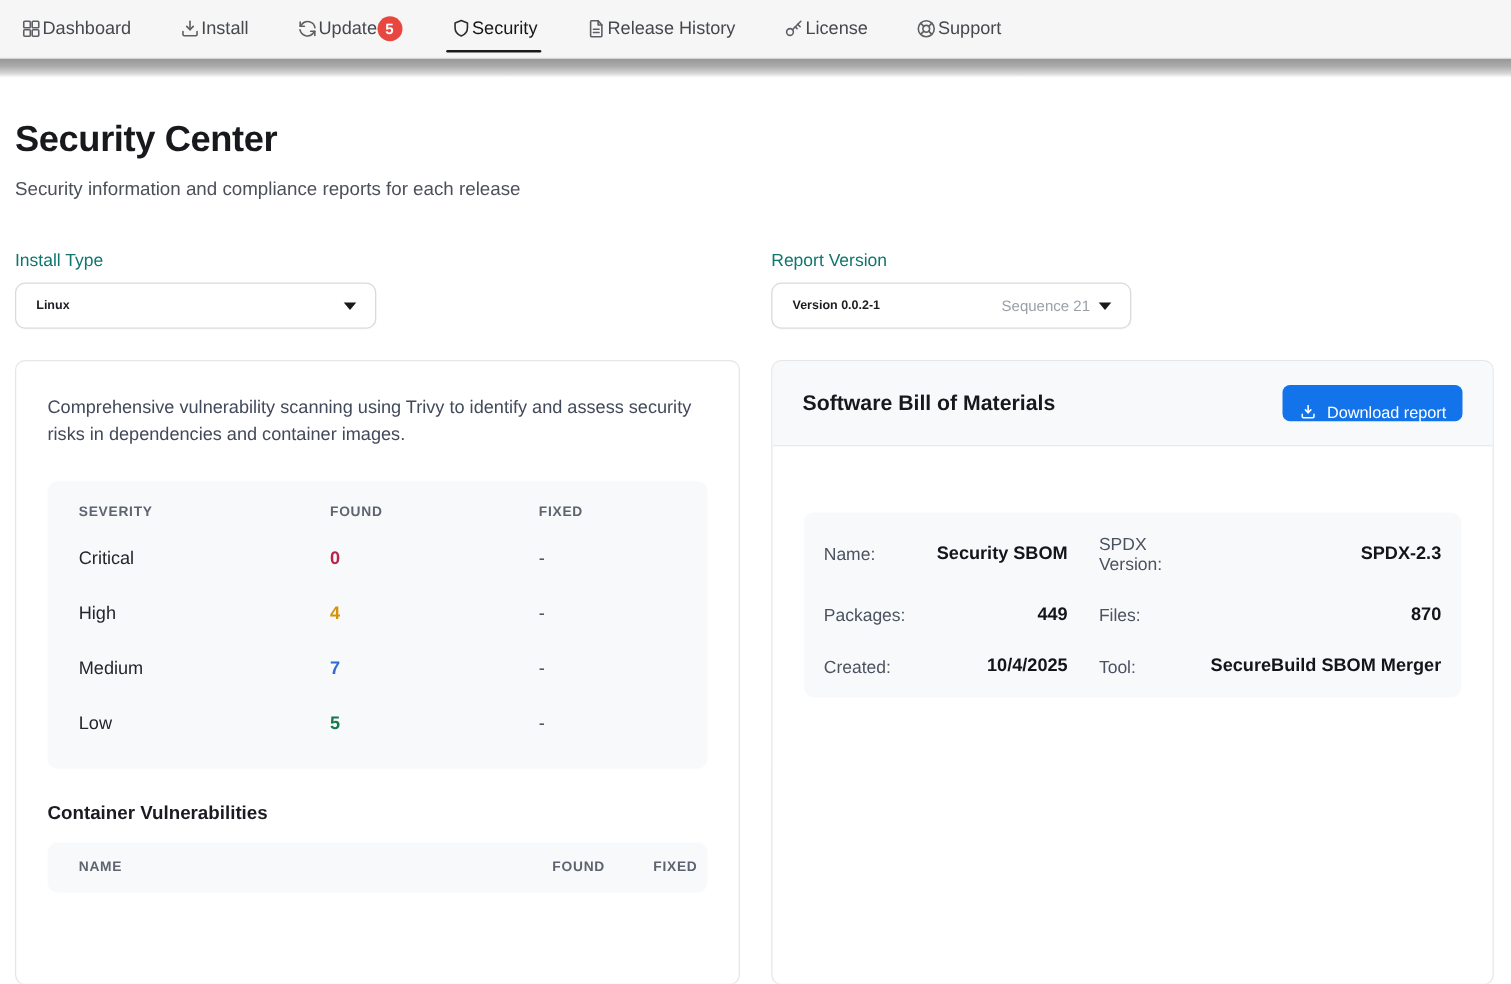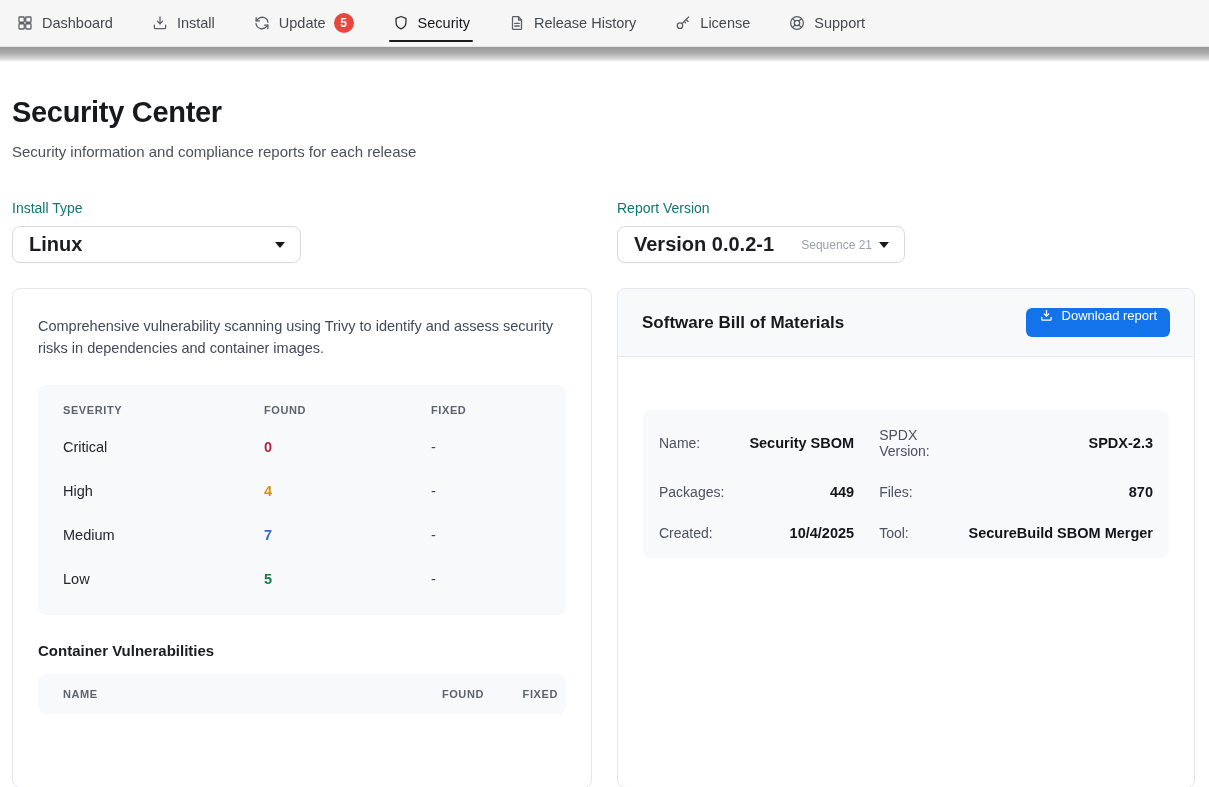--- a/index.html
+++ b/index.html
@@ -17,21 +17,20 @@
     background: #f6f6f6;
     border-bottom: 1px solid #e6e6e6;
     display: flex;
     align-items: stretch;
     padding-left: 16px;
     gap: 38px;
   }
   .nav-item {
     display: flex;
     align-items: center;
-    gap: 8px;
     font-size: 14.5px;
     color: #45484d;
     position: relative;
     cursor: pointer;
     white-space: nowrap;
   }
   .nav-item .nicon { width: 18px; height: 18px; color: #5c5f63; flex: 0 0 auto; display: block; }
   .nav-item.active { color: #141619; font-weight: 500; }
   .nav-item.active .nicon { color: #2a2c2f; }
   .nav-item.active::after {
@@ -85,21 +84,21 @@
     border: 1px solid #d8dadd;
     border-radius: 8px;
     display: flex;
     align-items: center;
     padding: 0 15px 0 16px;
     cursor: pointer;
     box-shadow: 0 1px 1px rgba(0,0,0,0.02);
   }
   .select-install { width: 289px; }
   .select-release { width: 288px; }
-  .select-value { font-size: 20px; font-weight: 700; color: #1b1d21; }
+  .select-value { font-size: 10px; font-weight: 700; color: #1b1d21; }
   .select-spacer { flex: 1; }
   .select-hint { font-size: 12px; color: #9aa0a8; margin-right: 7px; }
   .caret {
     width: 0; height: 0;
     border-left: 5px solid transparent;
     border-right: 5px solid transparent;
     border-top: 6px solid #17191c;
   }
 
   
@@ -161,21 +160,21 @@
     display: grid;
     grid-template-columns: 1fr 92px 74px;
     align-items: center;
     padding: 0 8px 0 25px;
   }
   .cv-table-head .th.right { text-align: right; }
 
   
   .download-btn {
     display: flex;
-    align-items: flex-start;
+    align-items: flex-end;
     gap: 8px;
     height: 29px;
     background: #1273eb;
     border: none;
     border-radius: 6px;
     color: #ffffff;
     font-size: 13px;
     font-weight: 500;
     padding: 0 13px;
     cursor: pointer;

